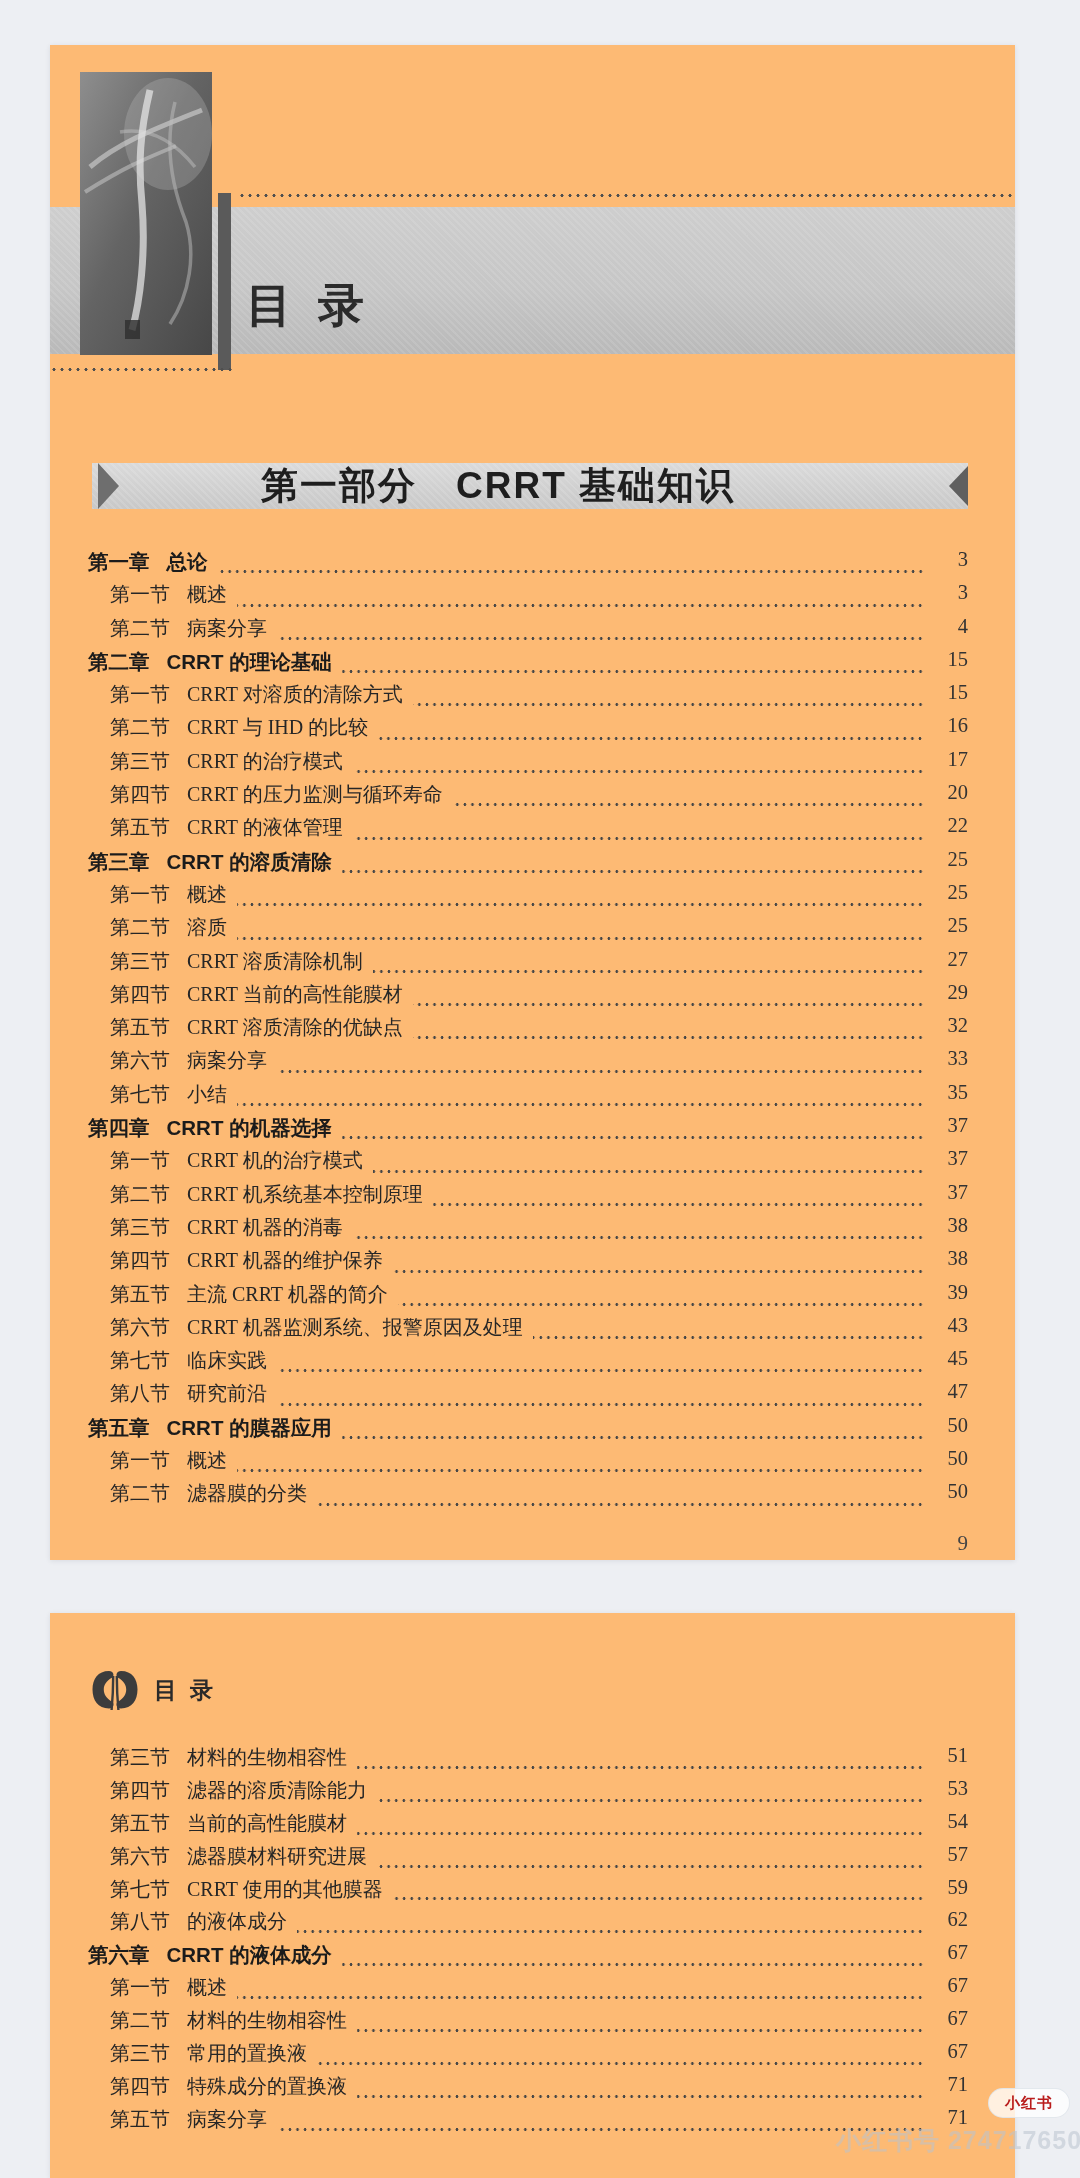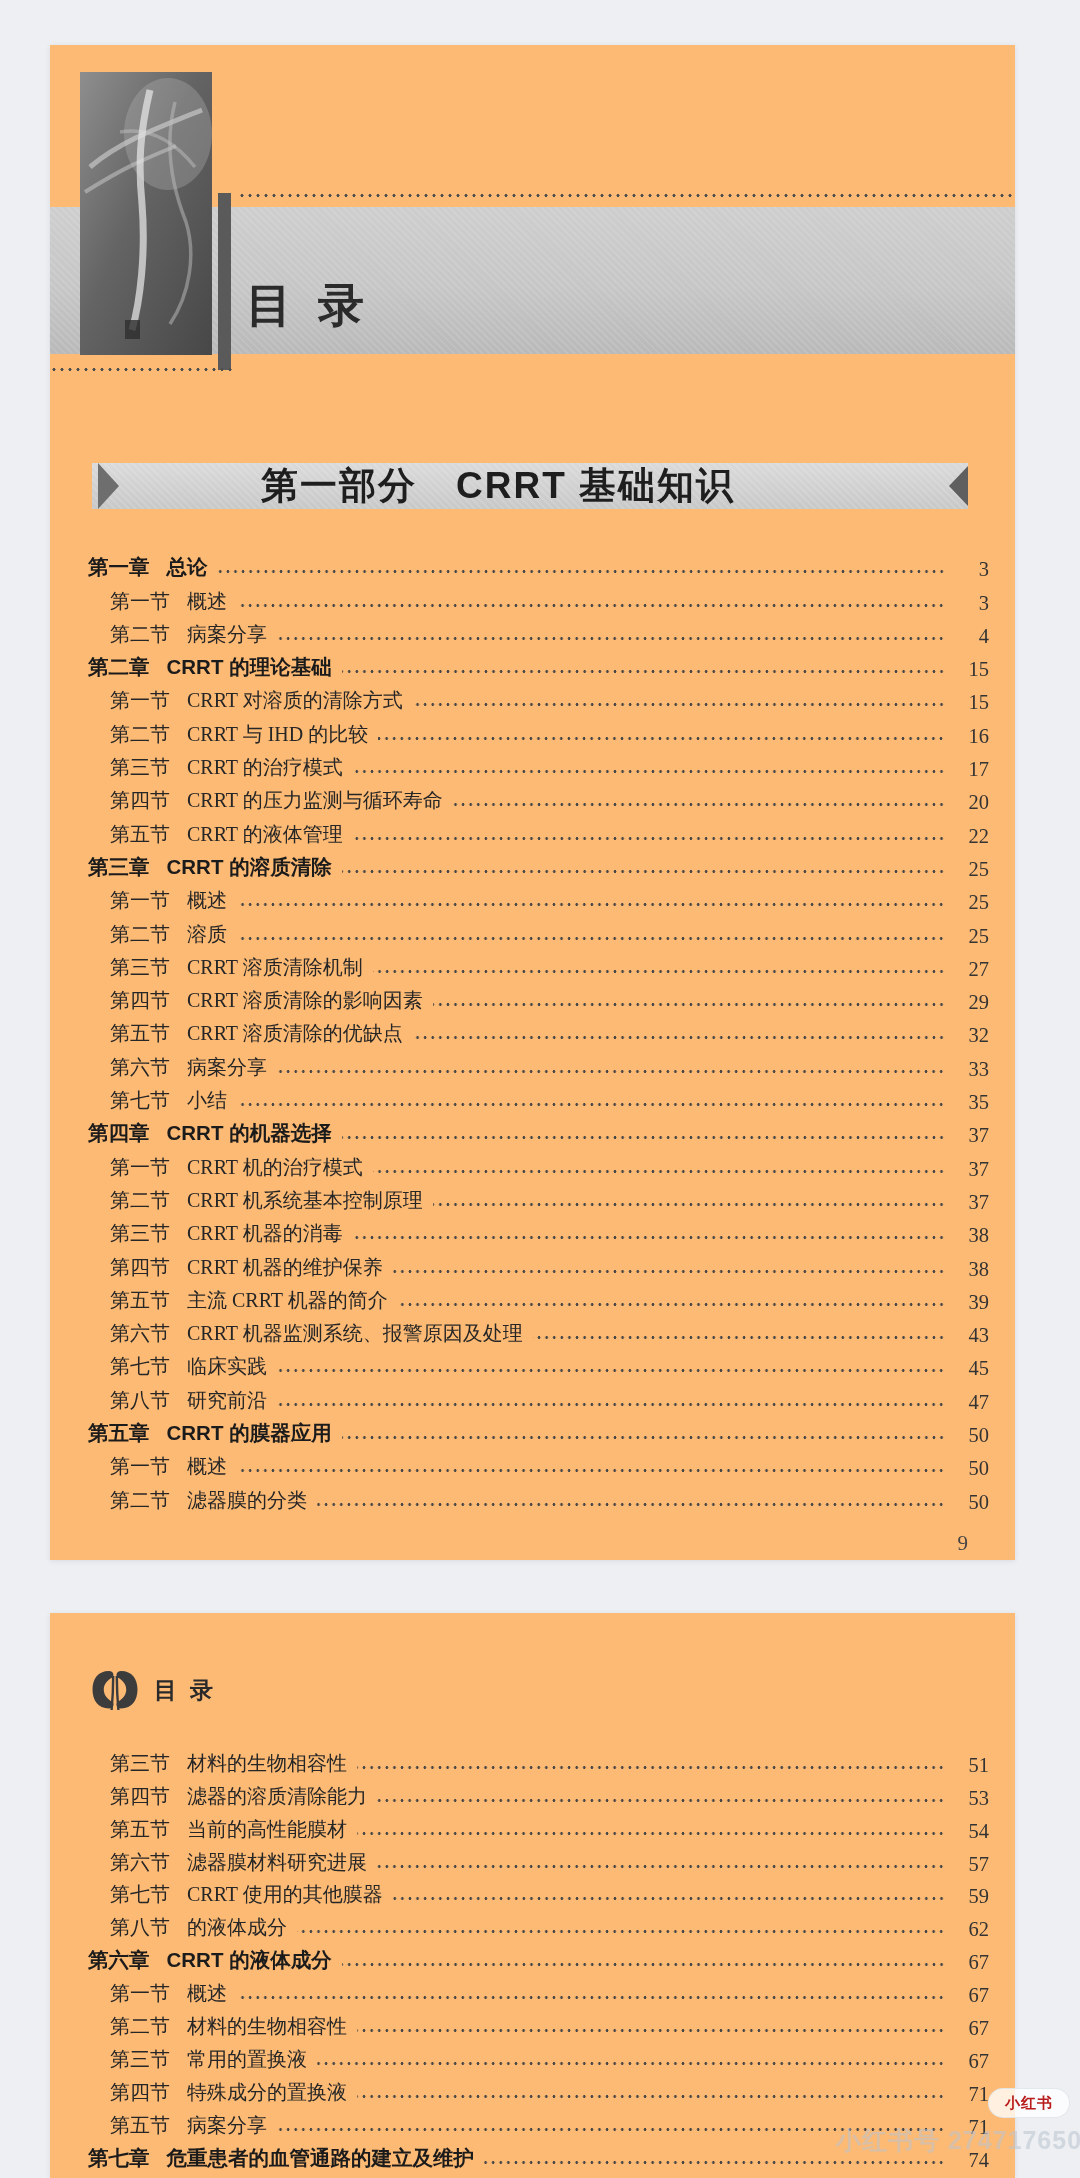--- a/index.html
+++ b/index.html
@@ -37,21 +37,21 @@
   .tri-right{position:absolute;right:0;top:3px;width:0;height:0;
              border-top:20px solid rgba(0,0,0,0);border-bottom:20px solid rgba(0,0,0,0);
              border-right:19px solid #5f5f5f;}
   .part-title{font-family:"Liberation Sans",sans-serif;font-weight:700;font-size:37px;
               color:#1e1e1e;letter-spacing:2px;white-space:nowrap;}
 
   
   .toc{position:absolute;left:0;right:0;}
   #toc1{top:503px;}
   #toc2{top:131px;}
-  .row{display:flex;align-items:flex-end;padding-right:26px;color:#262626;}
+  .row{display:flex;align-items:flex-start;padding-right:47px;color:#262626;}
   #toc1 .row{height:33.3px;}
   #toc2 .row{height:32.9px;}
   .row.chapter{padding-left:38px;font-family:"Liberation Sans",sans-serif;font-weight:700;
                font-size:20.5px;color:#1b1b1b;}
   .row.section{padding-left:60px;font-family:"Liberation Serif",serif;font-size:20px;}
   .row .num{flex:none;margin-right:17px;white-space:nowrap;}
   .row .ttl{flex:none;white-space:nowrap;}
   .row .leader{flex:1 1 auto;height:5px;align-self:flex-end;margin:0 8px 7px 10px;
     background-image:radial-gradient(circle,#464646 1.25px,rgba(0,0,0,0) 1.55px);
     background-size:7.6px 5px;background-repeat:repeat-x;background-position:right center;}
@@ -188,21 +188,21 @@
           <span class="pg">25</span>
         </div>
         <div class="row section">
           <span class="num">第三节</span>
           <span class="ttl">CRRT 溶质清除机制</span>
           <span class="leader"></span>
           <span class="pg">27</span>
         </div>
         <div class="row section">
           <span class="num">第四节</span>
-          <span class="ttl">CRRT 溶质清除的影响因素</span>
+          <span class="ttl">CRRT 当前的高性能膜材</span>
           <span class="leader"></span>
           <span class="pg">29</span>
         </div>
         <div class="row section">
           <span class="num">第五节</span>
           <span class="ttl">CRRT 溶质清除的优缺点</span>
           <span class="leader"></span>
           <span class="pg">32</span>
         </div>
         <div class="row section">
@@ -371,25 +371,19 @@
           <span class="ttl">特殊成分的置换液</span>
           <span class="leader"></span>
           <span class="pg">71</span>
         </div>
         <div class="row section">
           <span class="num">第五节</span>
           <span class="ttl">病案分享</span>
           <span class="leader"></span>
           <span class="pg">71</span>
         </div>
-        <div class="row chapter">
-          <span class="num">第七章</span>
-          <span class="ttl">危重患者的血管通路的建立及维护</span>
-          <span class="leader"></span>
-          <span class="pg">74</span>
-        </div>
       </div>
   </div>
 
   <div class="wm-badge">小红书</div>
   <div class="wm-id">小红书号 27471765094</div>
 
 </div>
 
 </body></html>

